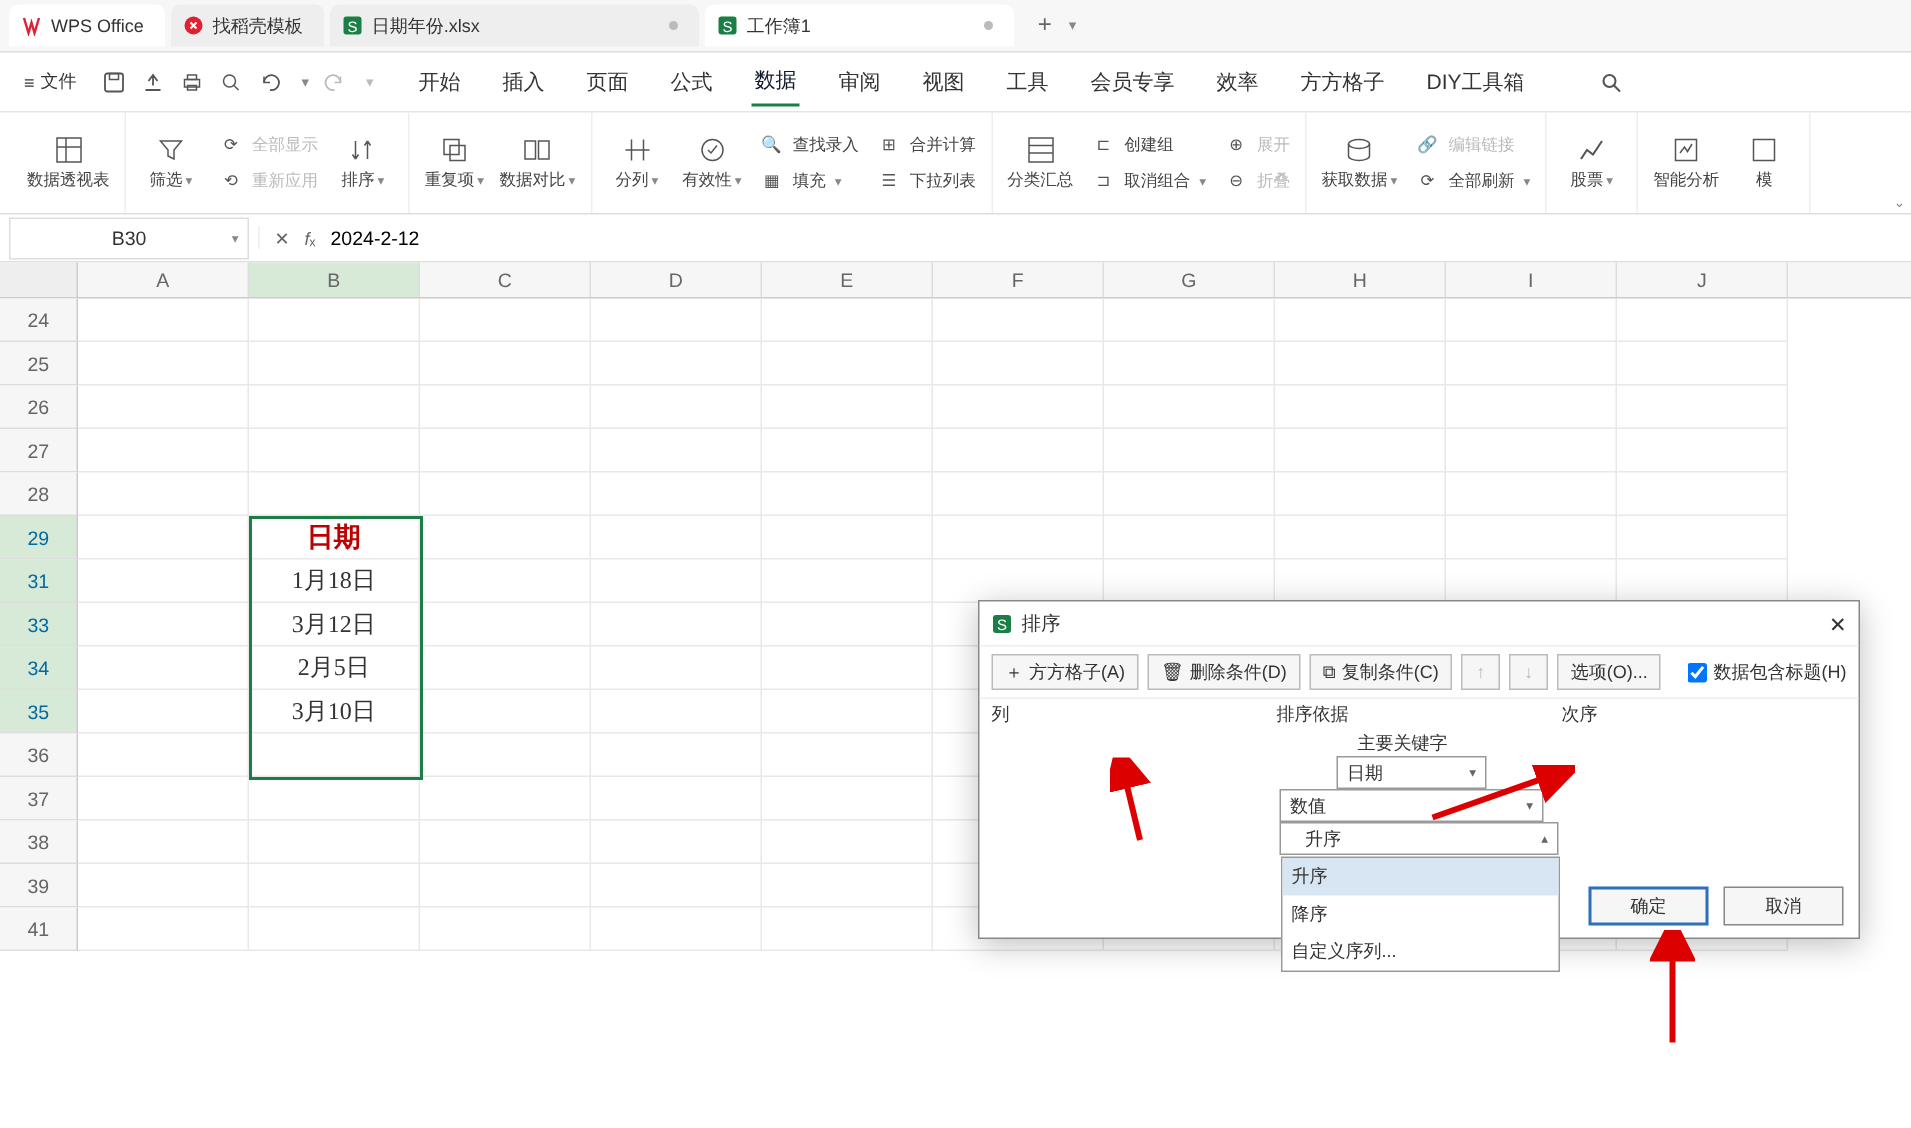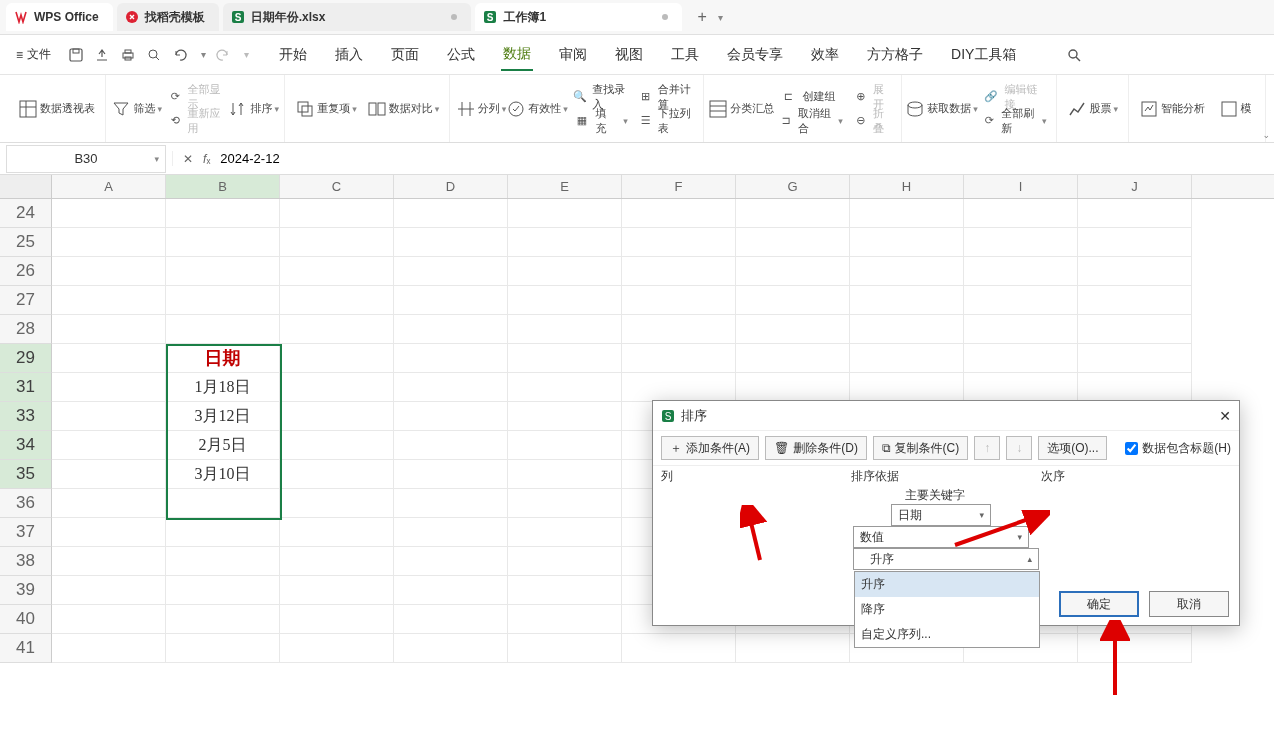--- a/index.html
+++ b/index.html
@@ -1,43 +1,43 @@
 <!DOCTYPE html>
 <html><head>
 <meta charset="utf-8">
 <style>
 * { box-sizing: border-box; margin: 0; padding: 0; font-family: "Microsoft YaHei", Arial, sans-serif; }
 body { width: 1274px; height: 752px; background: #fff; overflow: hidden; font-size: 12px; color: #333; position: relative; }
 
 
 .tab-bar { height: 35px; background: #f7f7f7; display: flex; align-items: center; padding-left: 6px; border-bottom: 1px solid #e0e0e0; }
-.app-tab { height: 28px; display: inline-flex; align-items: center; padding: 0 14px 0 8px; border-radius: 6px 6px 0 0; margin-right: 4px; font-size: 12px; background: #eee; gap:6px;font-weight:bold; }
+.app-tab { height: 28px; display: inline-flex; align-items: center; padding: 0 14px 0 8px; border-radius: 6px 6px 0 0; margin-right: 4px; font-size: 12px; background: #eee; gap:6px; }
 .app-tab.active { background: #fff; }
 .app-tab .ic { width: 14px; height: 14px; display:inline-flex; align-items:center; justify-content:center; }
 .app-tab .dot { width:6px; height:6px; border-radius:50%; background:#bbb; margin-left:80px; }
 .app-tab.spread .dot{ margin-left:120px }
 .app-tab.wb .dot{ margin-left:110px }
 .newtab { width:24px; height:24px; display:flex; align-items:center; justify-content:center; color:#666; font-size:16px; margin-left:4px; }
 .dd { margin-left:4px; font-size:10px; color:#888; }
 
 
 .menu-bar { height: 40px; display: flex; align-items: center; border-bottom: 1px solid #e5e5e5; padding: 0 8px; gap:4px; }
 .menu-left { display:flex; align-items:center; gap:8px; padding-right:12px; }
 .menu-left .mico { width:18px; height:18px; display:inline-flex; align-items:center; justify-content:center; color:#555; }
 .file-btn { display:flex; align-items:center; gap:4px; padding:4px 8px; }
 .menus { display:flex; align-items:center; gap:24px; margin-left:12px; font-size:14px; }
 .menus .mi { padding:6px 2px; cursor:pointer; }
-.menus .mi.active { color:#4d7c0f; border-bottom:2px solid #1a7f46; }
+.menus .mi.active { color:#0f172a; border-bottom:2px solid #1a7f46; }
 .search-ic { margin-left:24px; color:#555; }
 
 
 .ribbon { height: 68px; display:flex; align-items:center; padding:0 8px; border-bottom:1px solid #ddd; position:relative; }
 .rgroup { display:flex; flex-direction:column; align-items:center; justify-content:center; height:100%; padding:0 10px; border-right:1px solid #eee; gap:2px; }
 .rgroup-row { display:flex; gap:10px; }
-.ritem { display:flex; flex-direction:row; align-items:center; justify-content:center; gap:2px; font-size:11px; color:#444; min-width:40px; }
+.ritem { display:flex; flex-direction:column; align-items:center; justify-content:center; gap:2px; font-size:11px; color:#444; min-width:40px; }
 .ritem.small { flex-direction:row; gap:4px; min-width:0; font-size:11px; height:22px; }
 .ritem .rico { width:20px; height:20px; display:flex; align-items:center; justify-content:center; color:#555; }
 .ritem .rlabel { white-space:nowrap; }
 .faded { color:#bbb !important; }
 .chev{ font-size:9px; color:#888; margin-left:2px; }
 .rcol { display:flex; flex-direction:column; gap:2px; align-items:flex-start; }
 .togglechev { position:absolute; right:4px; bottom:2px; font-size:9px; color:#888; }
 
 
 .formula-bar { height: 32px; display:flex; align-items:center; border-bottom:1px solid #ddd; }
@@ -47,22 +47,22 @@
 .fx-ic { color:#666; font-size:12px; }
 .fx-input { border:none; outline:none; font-size:13px; width:600px; }
 
 
 .grid { position:relative; }
 .col-hdr { display:flex; height:24px; background:#f6f6f6; border-bottom:1px solid #ccc; }
 .corner { width:52px; border-right:1px solid #ccc; background:#eee; }
 .ch { flex:0 0 114px; border-right:1px solid #ddd; display:flex; align-items:center; justify-content:center; font-size:13px; color:#666; }
 .ch.sel { background:#d7ead7; }
 .grow { display:flex; height:29px; }
-.rh { width:52px; border-right:1px solid #ccc; border-bottom:1px solid #ddd; background:#f6f6f6; display:flex; align-items:center; justify-content:center; font-size:17px; color:#666; }
-.rh.sel { background:#d7ead7; color:#404040; }
+.rh { width:52px; border-right:1px solid #ccc; border-bottom:1px solid #ddd; background:#f6f6f6; display:flex; align-items:center; justify-content:center; font-size:13px; color:#666; }
+.rh.sel { background:#d7ead7; color:#0369a1; }
 .cell { flex:0 0 114px; border-right:1px solid #e8e8e8; border-bottom:1px solid #e8e8e8; display:flex; align-items:center; justify-content:center; font-size:16px; font-family:"SimSun",serif; }
 .cell.hdr { color:#c00000; font-weight:bold; font-size:18px; }
 .sel-range { position:absolute; border:2px solid #1a7f46; pointer-events:none; }
 
 
 .dialog { position:absolute; left:652px; top:400px; width:588px; height:226px; background:#fff; border:1px solid #888; box-shadow:0 4px 20px rgba(0,0,0,.25); }
 .dlg-title { height:30px; display:flex; align-items:center; padding:0 8px; border-bottom:1px solid #eee; gap:6px; font-size:13px; }
 .dlg-close { margin-left:auto; font-size:14px; cursor:pointer; }
 .dlg-toolbar { height:34px; display:flex; align-items:center; gap:6px; padding:0 8px; font-size:12px; }
 .dlg-btn { height:24px; border:1px solid #bbb; background:#f6f6f6; display:inline-flex; align-items:center; padding:0 8px; gap:4px; }
@@ -606,33 +606,20 @@
         <div class="cell"></div>
         <div class="cell"></div>
         <div class="cell"></div>
         <div class="cell"></div>
         <div class="cell"></div>
         <div class="cell"></div>
         <div class="cell"></div>
         <div class="cell"></div>
       </div>
       <div class="grow">
-        <div class="rh">40</div>
-        <div class="cell"></div>
-        <div class="cell"></div>
-        <div class="cell"></div>
-        <div class="cell"></div>
-        <div class="cell"></div>
-        <div class="cell"></div>
-        <div class="cell"></div>
-        <div class="cell"></div>
-        <div class="cell"></div>
-        <div class="cell"></div>
-      </div>
-      <div class="grow">
         <div class="rh">41</div>
         <div class="cell"></div>
         <div class="cell"></div>
         <div class="cell"></div>
         <div class="cell"></div>
         <div class="cell"></div>
         <div class="cell"></div>
         <div class="cell"></div>
         <div class="cell"></div>
         <div class="cell"></div>
@@ -649,21 +636,21 @@
           <rect x="1" y="1" width="12" height="12" rx="2" fill="#1a7f46"></rect>
           <text x="7" y="11" text-anchor="middle" fill="#fff" font-size="10">S</text>
         </svg>
       </span>
     <span>排序</span>
     <span class="dlg-close">✕</span>
   </div>
   <div class="dlg-toolbar">
     <div class="dlg-btn">
         <span>＋</span>
-        <span>添加条件(A)</span>
+        <span>方方格子(A)</span>
       </div>
     <div class="dlg-btn">
         <span>🗑</span>
         <span>删除条件(D)</span>
       </div>
     <div class="dlg-btn">
         <span>⧉</span>
         <span>复制条件(C)</span>
       </div>
     <div class="dlg-btn sq disabled">

